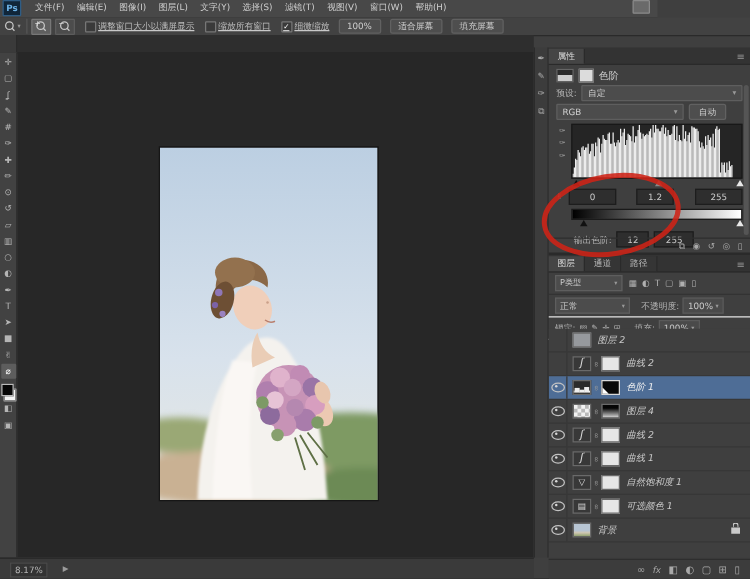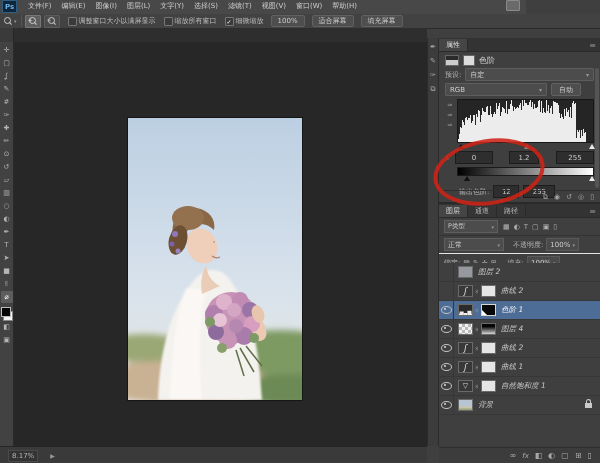--- a/index.html
+++ b/index.html
@@ -165,21 +165,21 @@
       <span style="font-size:5px;color:#999;">▾</span>
     </div>
     <div class="zoom-btn active">
       <span class="mag"></span>
         <span class="sign">+</span>
     </div>
     <div class="zoom-btn">
       <span class="mag"></span>
         <span class="sign">−</span>
     </div>
-    <div id="opt-checks" style="display:flex;align-items:center;">
+    <div id="opt-checks" style="display:flex;align-items:center;text-decoration:underline;">
         <span class="opt-check">
           <span class="cb"></span>
           <span>调整窗口大小以满屏显示</span>
         </span>
         <span class="opt-check">
           <span class="cb"></span>
           <span>缩放所有窗口</span>
         </span>
         <span class="opt-check">
           <span class="cb">✓</span>
@@ -594,20 +594,29 @@
             </div>
     <div class="thumb vibrance"></div>
     <span class="link-icon">∞</span>
     <div class="mask white"></div>
     <span class="layer-name">自然饱和度 1</span>
   </div>
           <div class="layer-row">
     <div class="eye-well">
               <span class="eye"></span>
             </div>
+    <div class="thumb selective"></div>
+    <span class="link-icon">∞</span>
+    <div class="mask white"></div>
+    <span class="layer-name">可选颜色 1</span>
+  </div>
+          <div class="layer-row">
+    <div class="eye-well">
+              <span class="eye"></span>
+            </div>
     <div class="thumb bg-photo"></div>
 
     <span class="layer-name">背景</span>
   <span class="css-lock"></span>
           </div>
         </div>
       <div class="layers-footer" id="layers-footer">
           <span class="lf-icon">∞</span>
           <span class="lf-icon fx">fx</span>
           <span class="lf-icon">◧</span>

